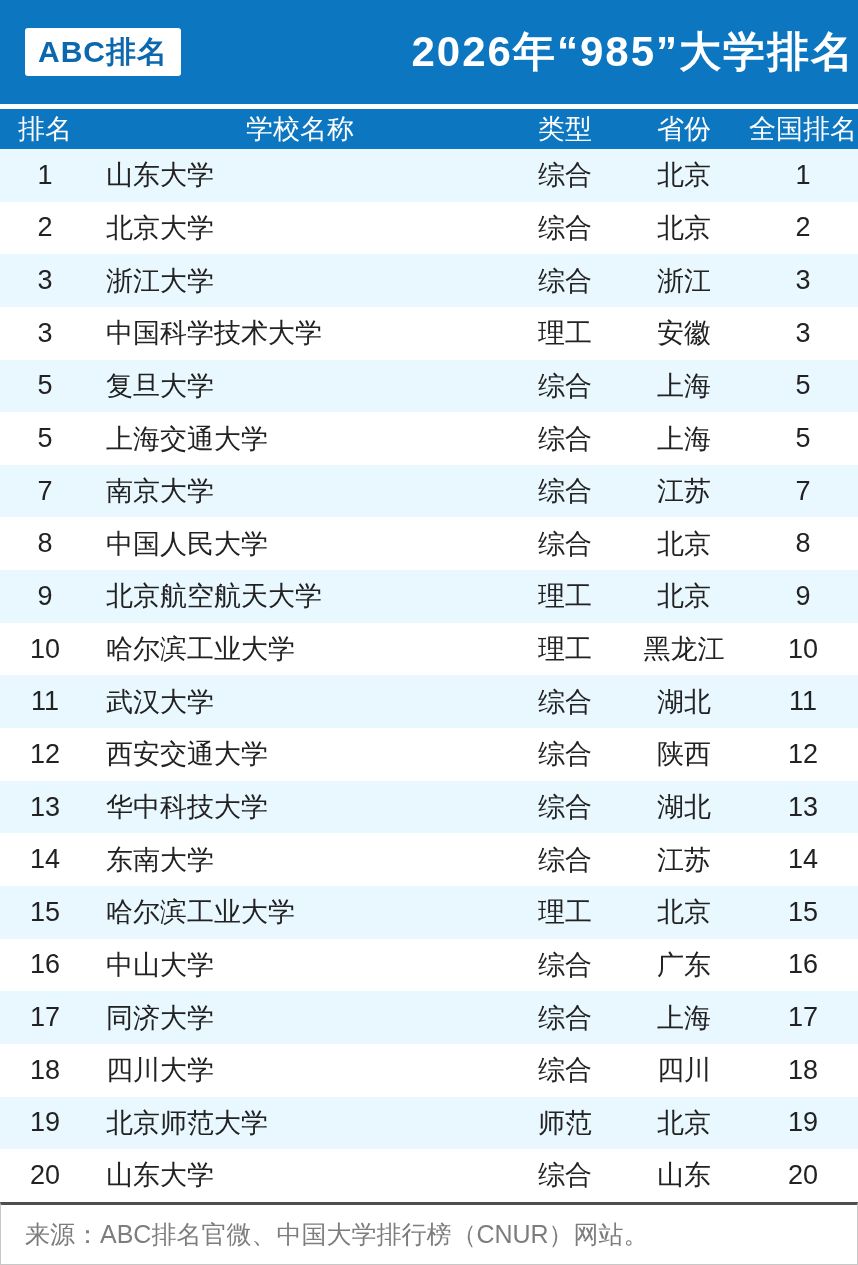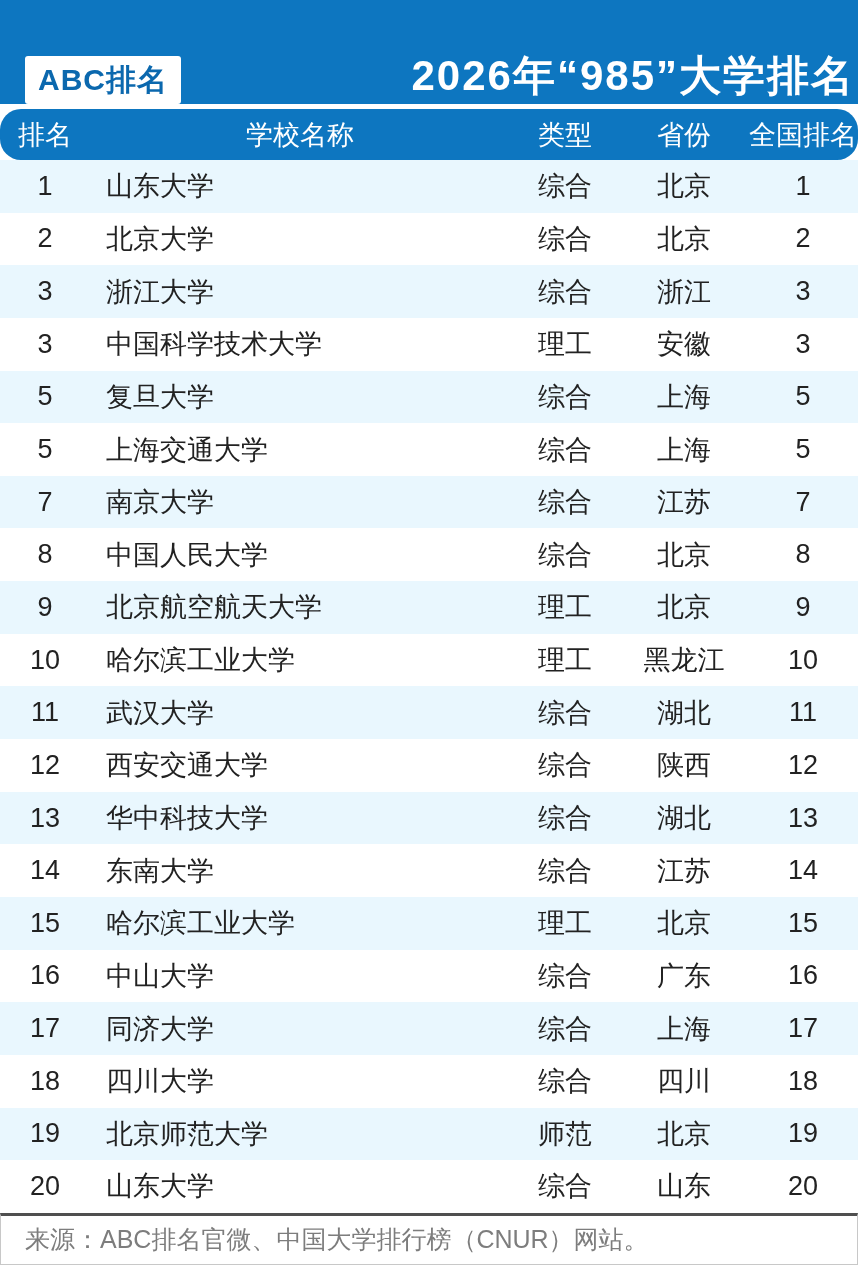--- a/index.html
+++ b/index.html
@@ -7,41 +7,41 @@
     width:858px;height:1265px;
     font-family:"Liberation Sans","DejaVu Sans",sans-serif;
     -webkit-font-smoothing:antialiased;
     overflow:hidden;
   }
   .poster{width:858px;height:1265px;display:flex;flex-direction:column;}
 
   
   .banner{
     height:104px;background:#0d76c0;
-    display:flex;align-items:flex-end;flex:0 0 auto;
+    display:flex;align-items:center;flex:0 0 auto;
   }
   .logo{
     background:#ffffff;color:#0b68ae;
     font-weight:bold;font-size:30px;line-height:1;
     padding:9px 13px;margin-left:25px;border-radius:3px;
     letter-spacing:1px;white-space:nowrap;
   }
   .title{
     flex:1;text-align:right;padding-right:3px;
     color:#ffffff;font-weight:bold;font-size:42px;
     letter-spacing:2px;white-space:nowrap;
   }
 
   
   .sep{height:5px;background:#ffffff;flex:0 0 auto;}
 
   
   .thead{
-    height:51px;background:#0d76c0;color:#ffffff;
-    display:flex;align-items:center;font-size:27px;flex:0 0 auto;border-radius:21px;
+    height:40px;background:#0d76c0;color:#ffffff;
+    display:flex;align-items:center;font-size:27px;flex:0 0 auto;
   }
   .col-rank{width:90px;text-align:center;flex:0 0 auto;}
   .col-name{width:420px;flex:0 0 auto;box-sizing:border-box;}
   .col-type{width:110px;text-align:center;flex:0 0 auto;}
   .col-prov{width:128px;text-align:center;flex:0 0 auto;}
   .col-nat {width:110px;text-align:center;flex:0 0 auto;}
   .thead .col-name{text-align:center;}
 
   .tbody{flex:0 0 auto;}
   .row{

